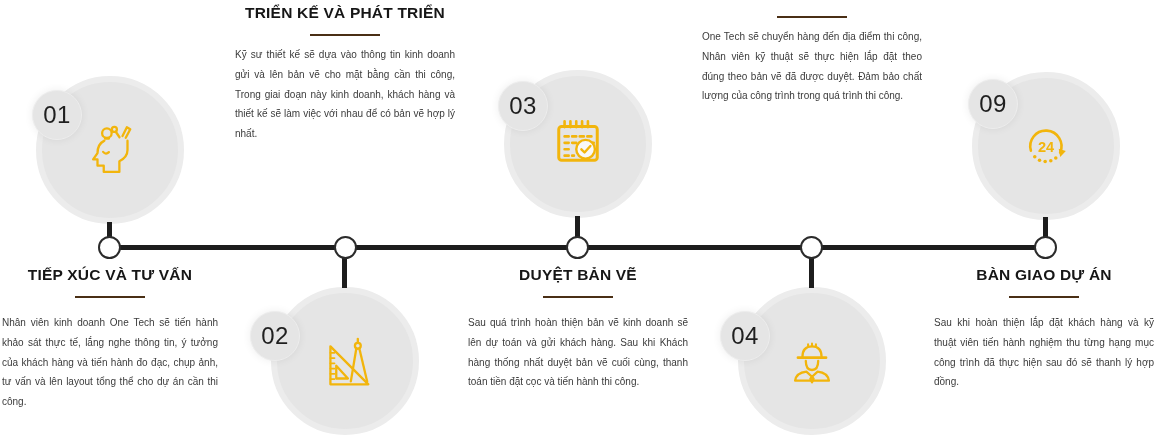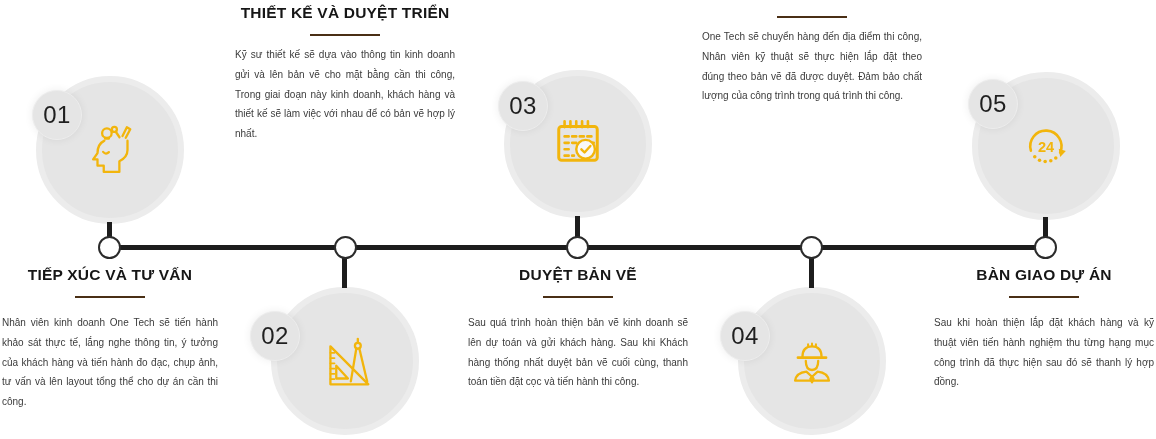--- a/index.html
+++ b/index.html
@@ -94,21 +94,21 @@
       <path d="M35 5 v3.5"></path>
       <circle cx="35" cy="11" r="2.5"></circle>
       <path d="M33.7 13.3 L29 41.5"></path>
       <path d="M36.3 13.3 L43 41.5"></path>
     </svg>
   </div>
   <div class="badge b2">
       <span>02</span>
     </div>
   <div class="textblock text-top t2">
-    <h3 class="step-title">THIẾT KẾ VÀ DUYỆT TRIỂN</h3>
+    <h3 class="step-title">TRIỂN KẾ VÀ PHÁT TRIỂN</h3>
     <div class="title-divider"></div>
     <p class="step-body">Kỹ sư thiết kế sẽ dựa vào thông tin kinh doanh gửi và lên bản vẽ cho mặt bằng cần thi công, Trong giai đoạn này kinh doanh, khách hàng và thiết kế sẽ làm việc với nhau để có bản vẽ hợp lý nhất.</p>
   </div>
 
   <div class="big-circle c3">
     <svg class="ic" width="56" height="56" viewBox="0 0 48 48" fill="none" stroke="#F2B50C" stroke-width="2.4" stroke-linecap="round" stroke-linejoin="round">
       <rect x="7.5" y="9" width="33" height="29" rx="2.5" stroke-width="3"></rect>
       <path d="M12.5 4.5 v5 M17.5 4.5 v5 M22.5 4.5 v5 M27.5 4.5 v5 M32.5 4.5 v5" stroke-width="2.6"></path>
       <path d="M12.5 17.5 h3.5 M19 17.5 h3.5 M25.5 17.5 h3.5 M32 17.5 h3.5" stroke-width="2.6"></path>
       <path d="M12.5 23 h3.5 M19 23 h3.5 M36 23 h1.5" stroke-width="2.6"></path>
@@ -150,21 +150,21 @@
       <path d="M36.2 26.6 L43 28.8 L37.6 34.6 Z" fill="#F2B50C" stroke="none"></path>
       <circle cx="13.2" cy="34.4" r="1.7" fill="#F2B50C" stroke="none"></circle>
       <circle cx="17.8" cy="37.6" r="1.7" fill="#F2B50C" stroke="none"></circle>
       <circle cx="23.2" cy="38.9" r="1.7" fill="#F2B50C" stroke="none"></circle>
       <circle cx="28.6" cy="38.2" r="1.7" fill="#F2B50C" stroke="none"></circle>
       <circle cx="33.4" cy="35.6" r="1.7" fill="#F2B50C" stroke="none"></circle>
       <text x="24" y="29.5" text-anchor="middle" font-size="14" font-weight="bold" fill="#F2B50C" stroke="none" font-family="Liberation Sans, DejaVu Sans, sans-serif">24</text>
     </svg>
   </div>
   <div class="badge b5">
-      <span>05</span>
+      <span>09</span>
     </div>
   <div class="textblock text-bottom t5">
     <h3 class="step-title">BÀN GIAO DỰ ÁN</h3>
     <div class="title-divider"></div>
     <p class="step-body">Sau khi hoàn thiện lắp đặt khách hàng và kỹ thuật viên tiến hành nghiệm thu từng hạng mục công trình đã thực hiện sau đó sẽ thanh lý hợp đồng.</p>
   </div>
 
 </div>
 
 </body></html>

